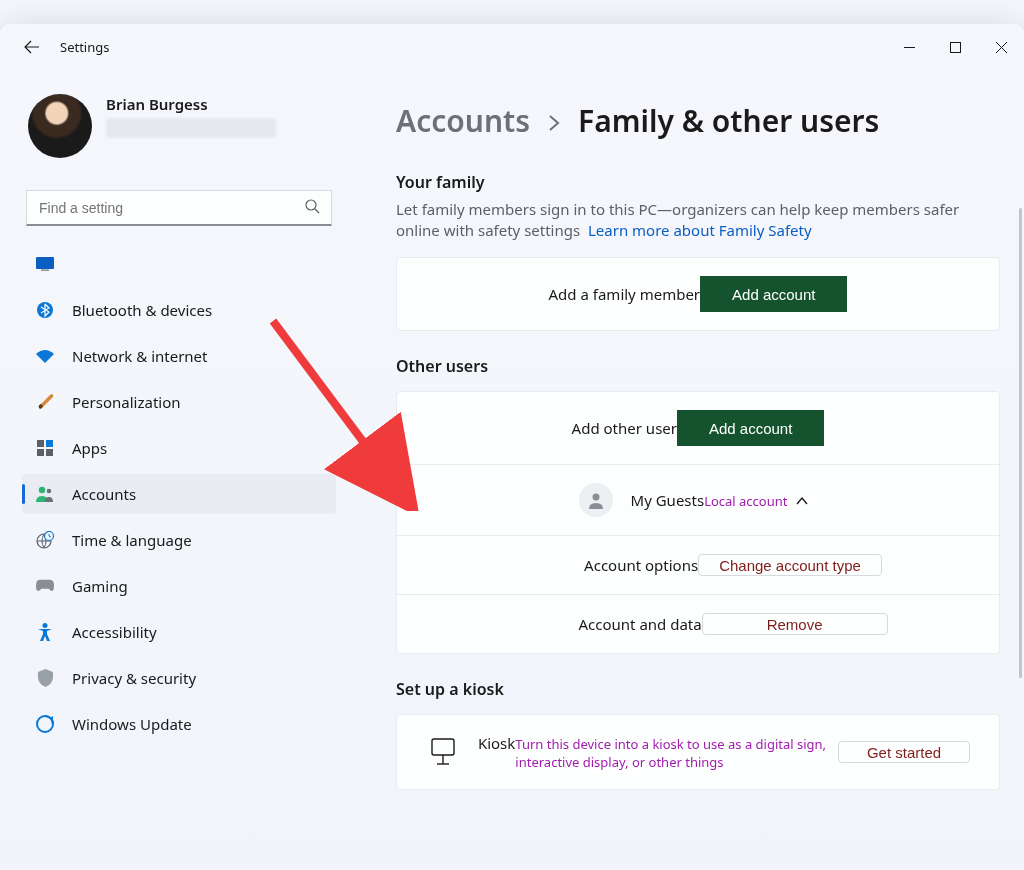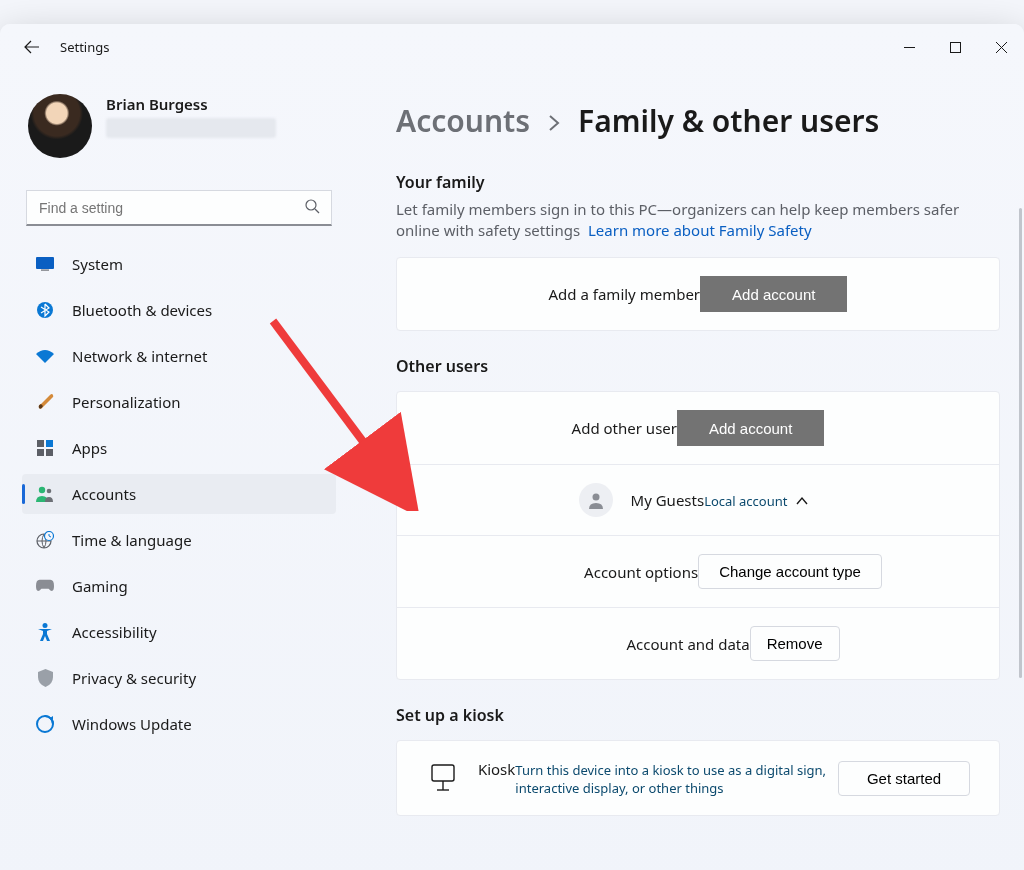--- a/index.html
+++ b/index.html
@@ -151,51 +151,51 @@
   .card-row {
     display: flex; align-items: center; justify-content: center;
     padding: 18px 20px;
     border-top: 1px solid #e8eaf0;
   }
   .card-row:first-child { border-top: none; }
   .card-row.sub { padding-left: 90px; }
 
   .row-left { display: flex; align-items: center; gap: 18px; }
   .row-label { font-size: 15px; }
-  .row-sublabel { font-size: 13px; color: #0c4a6e; margin-top: 2px; }
+  .row-sublabel { font-size: 13px; color: #a21caf; margin-top: 2px; }
   .row-text-block { display: flex; flex-direction: row; }
 
   .user-icon-circle {
     width: 34px; height: 34px; border-radius: 50%;
     background: #edeff3;
     display: flex; align-items: center; justify-content: center;
   }
 
   .kiosk-icon {
     width: 34px; height: 34px;
     display: flex; align-items: center; justify-content: center;
   }
 
   .btn-primary {
-    background: #737373;
+    background: #14532d;
     color: #fff;
     border: none;
     border-radius: 0;
     padding: 0 32px;
     height: 36px;
     font-size: 15px;
     cursor: pointer;
   }
   .btn-secondary {
     background: #fdfefe;
-    color: #000000;
+    color: #7f1d1d;
     border: 1px solid #d6d9e0;
     border-radius: 4px;
     padding: 0 20px;
-    height: 35px;
+    height: 22px;
     font-size: 15px;
     cursor: pointer;
   }
   .chevron-up {
     cursor: pointer;
     padding: 4px 8px;
   }
 
   
   .annotation-arrow {
@@ -262,21 +262,20 @@
       </div>
 
       <div class="nav">
         <div class="nav-item">
           <span class="nav-icon">
             <svg width="18" height="14" viewBox="0 0 18 14">
                 <rect x="0" y="0" width="18" height="12" rx="1" fill="#0a5fc2"></rect>
                 <rect x="5" y="12.5" width="8" height="1.2" fill="#6d7076"></rect>
               </svg>
           </span>
-          <span class="nav-label">System</span>
         </div>
         <div class="nav-item">
           <span class="nav-icon">
             <svg width="16" height="18" viewBox="0 0 16 18">
                 <circle cx="8" cy="9" r="8" fill="#0a78d4"></circle>
                 <path d="M8 3 L8 15 L12 11 L4 6 M8 3 L12 7 L4 12" fill="none" stroke="#fff" stroke-width="1.2"></path>
               </svg>
           </span>
           <span class="nav-label">Bluetooth &amp; devices</span>
         </div>
@@ -416,21 +415,21 @@
                 <path d="M2 8 L7 2 L12 8"></path>
               </svg>
           </span>
         </div>
         <div class="card-row sub">
           <span class="row-label">Account options</span>
           <button class="btn-secondary">Change account type</button>
         </div>
         <div class="card-row sub">
           <span class="row-label">Account and data</span>
-          <button class="btn-secondary" style="padding:0 16px;">Remove</button>
+          <button class="btn-secondary" style="padding:0 64px;">Remove</button>
         </div>
       </div>
 
       <div class="section-title">Set up a kiosk</div>
 
       <div class="card" style="margin-top:14px;">
         <div class="card-row">
           <div class="row-left">
             <div class="kiosk-icon">
               <svg width="26" height="30" viewBox="0 0 26 30" fill="none" stroke="#1a1a1a" stroke-width="1.4">

